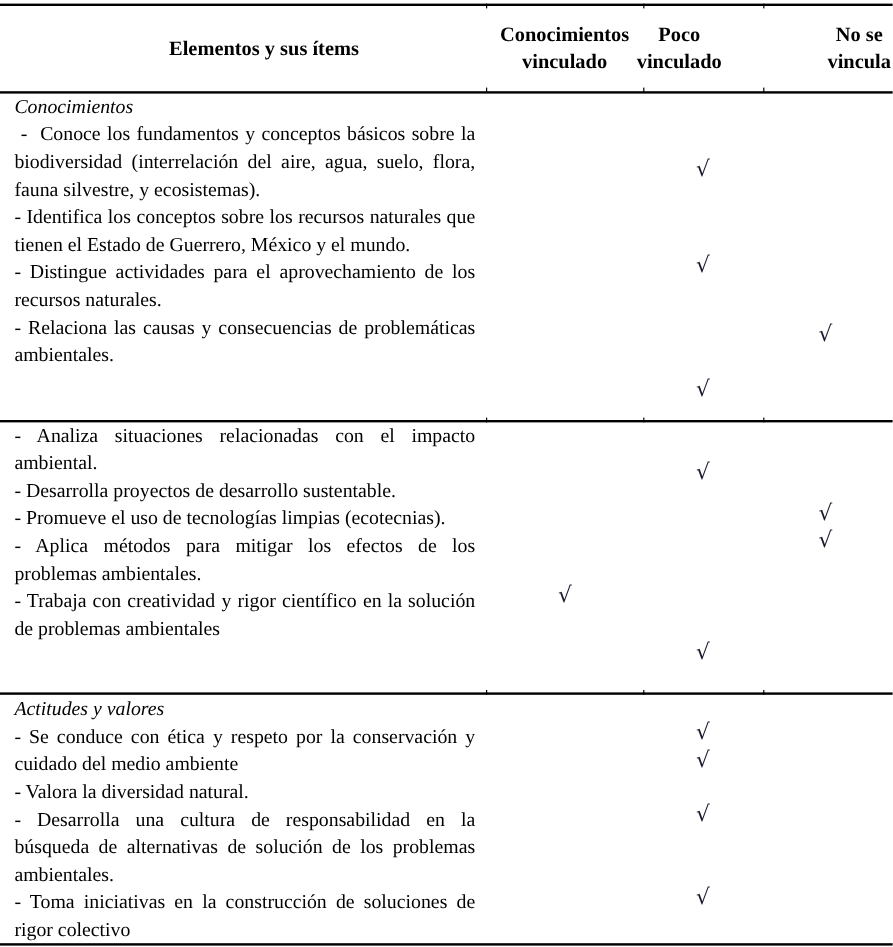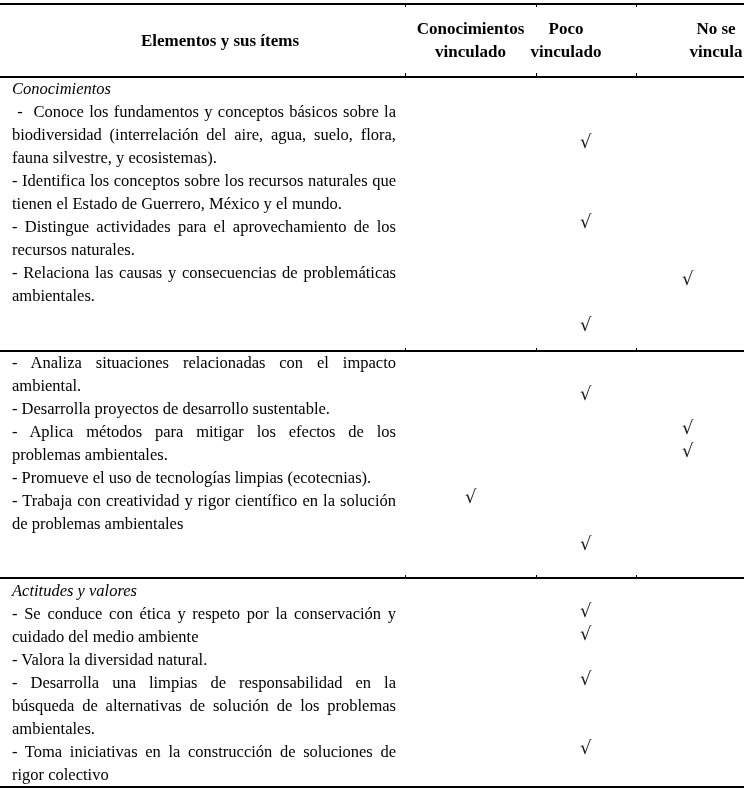--- a/index.html
+++ b/index.html
@@ -52,30 +52,30 @@
   <div class="sec">Conocimientos</div>
   <div class="item" style="white-space:pre-wrap;"> -  Conoce los fundamentos y conceptos básicos sobre la biodiversidad (interrelación del aire, agua, suelo, flora, fauna silvestre, y ecosistemas).</div>
   <div class="item">- Identifica los conceptos sobre los recursos naturales que tienen el Estado de Guerrero, México y el mundo.</div>
   <div class="item">- Distingue actividades para el aprovechamiento de los recursos naturales.</div>
   <div class="item">- Relaciona las causas y consecuencias de problemáticas ambientales.</div>
 </div>
 
 <div class="col0" style="top:351px;">
   <div class="item">- Analiza situaciones relacionadas con el impacto ambiental.</div>
   <div class="item">- Desarrolla proyectos de desarrollo sustentable.</div>
+  <div class="item">- Promueve el uso de tecnologías limpias (ecotecnias).</div>
   <div class="item">- Aplica métodos para mitigar los efectos de los problemas ambientales.</div>
-  <div class="item">- Promueve el uso de tecnologías limpias (ecotecnias).</div>
   <div class="item">- Trabaja con creatividad y rigor científico en la solución de problemas ambientales</div>
 </div>
 
 <div class="col0" style="top:579px;">
   <div class="sec">Actitudes y valores</div>
   <div class="item">- Se conduce con ética y respeto por la conservación y cuidado del medio ambiente</div>
   <div class="item">- Valora la diversidad natural.</div>
-  <div class="item">- Desarrolla una limpias de responsabilidad en la búsqueda de alternativas de solución de los problemas ambientales.</div>
+  <div class="item">- Desarrolla una cultura de responsabilidad en la búsqueda de alternativas de solución de los problemas ambientales.</div>
   <div class="item">- Toma iniciativas en la construcción de soluciones de rigor colectivo</div>
 </div>
 
 <div class="check" style="left:580px;top:132px;">√</div>
 <div class="check" style="left:580px;top:212px;">√</div>
 <div class="check" style="left:682px;top:269px;">√</div>
 <div class="check" style="left:580px;top:315px;">√</div>
 
 <div class="check" style="left:580px;top:384px;">√</div>
 <div class="check" style="left:682px;top:418px;">√</div>

